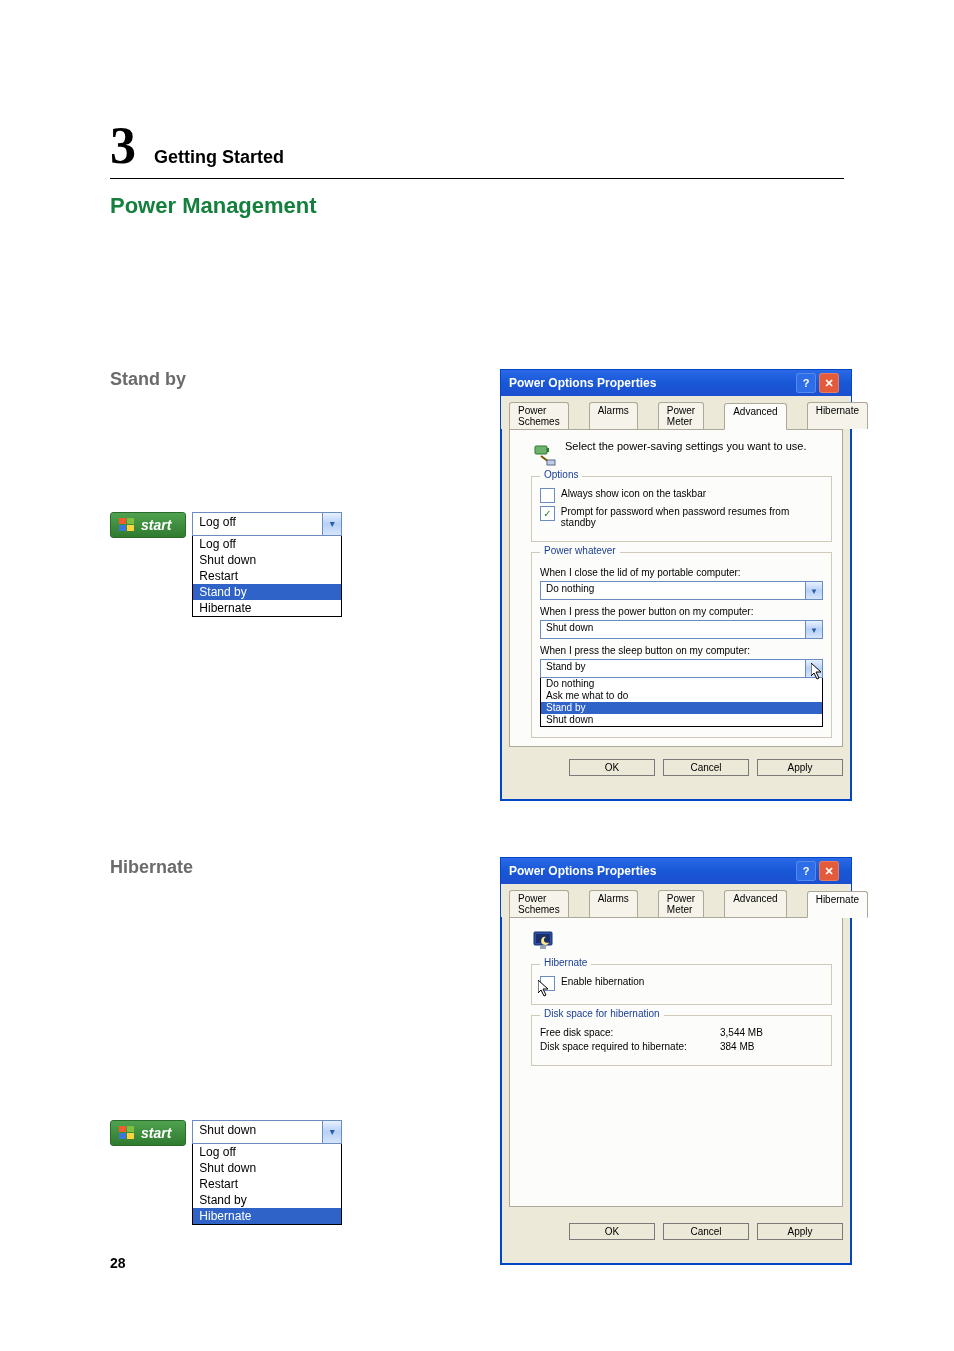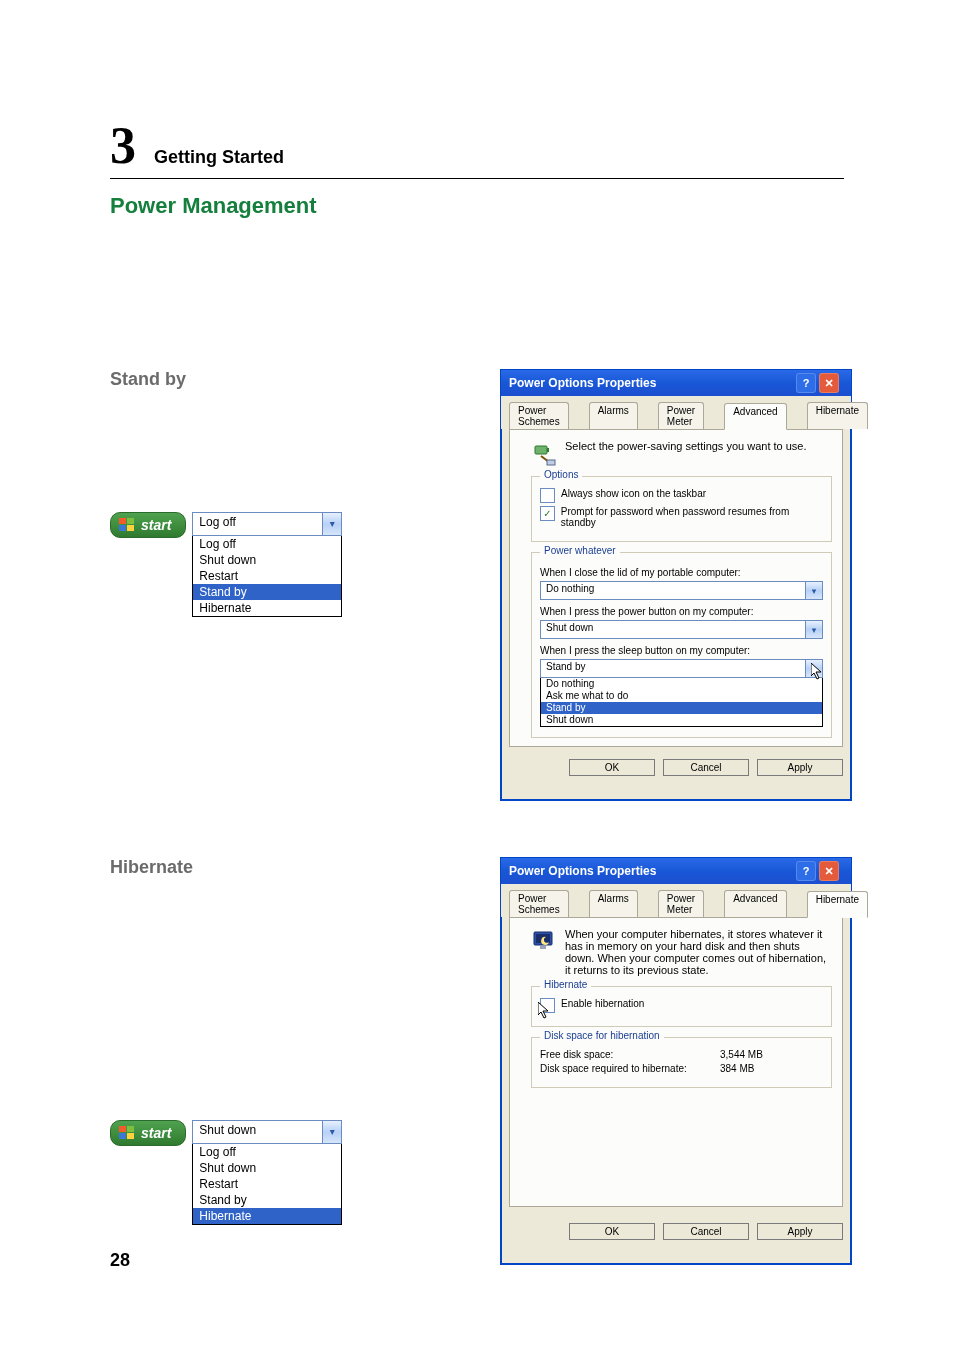--- a/index.html
+++ b/index.html
@@ -67,21 +67,21 @@
   .start-strip {
     display: inline-flex;
     align-items: flex-start;
   }
   .start-btn {
     display: inline-flex;
     align-items: center;
     gap: 6px;
     background: linear-gradient(to bottom, #4fa24f 0%, #2f7a2f 100%);
     border: 1px solid #2a6a2a;
-    border-radius: 10px;
+    border-radius: 3px;
     color: #fff;
     font-style: italic;
     font-weight: bold;
     padding: 4px 14px 4px 8px;
     font-size: 14px;
   }
   .start-flag {
     width: 16px; height: 14px;
     display: inline-block;
   }
@@ -268,21 +268,21 @@
     font-size: 10px;
   }
   .kv { display: flex; gap: 20px; font-size: 10px; margin: 3px 0; }
   .kv .k { width: 160px; }
 
   .page-num {
     position: absolute;
     left: 110px;
     bottom: 80px;
     font-weight: bold;
-    font-size: 18px;
+    font-size: 14px;
   }
 
   .row-block-1 { margin-top: 150px; }
   .row-block-2 { margin-top: 32px; }
 </style>
 </head>
 <body>
 
 <div class="page">
 
@@ -466,21 +466,20 @@
         <div class="tab-body" style="min-height:270px">
           <div class="intro-row">
             <span class="ico">
               <svg viewBox="0 0 26 26">
                 <rect x="3" y="4" width="18" height="13" rx="1" fill="#2e4fa7" stroke="#16306e"></rect>
                 <rect x="5" y="6" width="14" height="9" fill="#1a2e6b"></rect>
                 <rect x="9" y="18" width="6" height="3" fill="#9aa3b8"></rect>
                 <path d="M15 9 a4 4 0 1 0 3 5 a3 3 0 1 1 -3 -5" fill="#ffe680"></path>
               </svg>
             </span>
-            <span>When your computer hibernates, it stores whatever it has in memory on your hard disk and then shuts down. When your computer comes out of hibernation, it returns to its previous state.</span>
           </div>
 
           <div class="group">
             <span class="legend">Hibernate</span>
             <div class="check-row" style="position:relative">
               <span class="checkbox"></span>
               <span class="label">Enable hibernation</span>
               <svg class="cursor" style="left:-2px; top:4px" viewBox="0 0 14 18">
                 <path d="M0 0 L0 13 L3 10 L6 16 L8 15 L5 9 L10 9 Z" fill="#fff" stroke="#000" stroke-width="1"></path>
               </svg>

